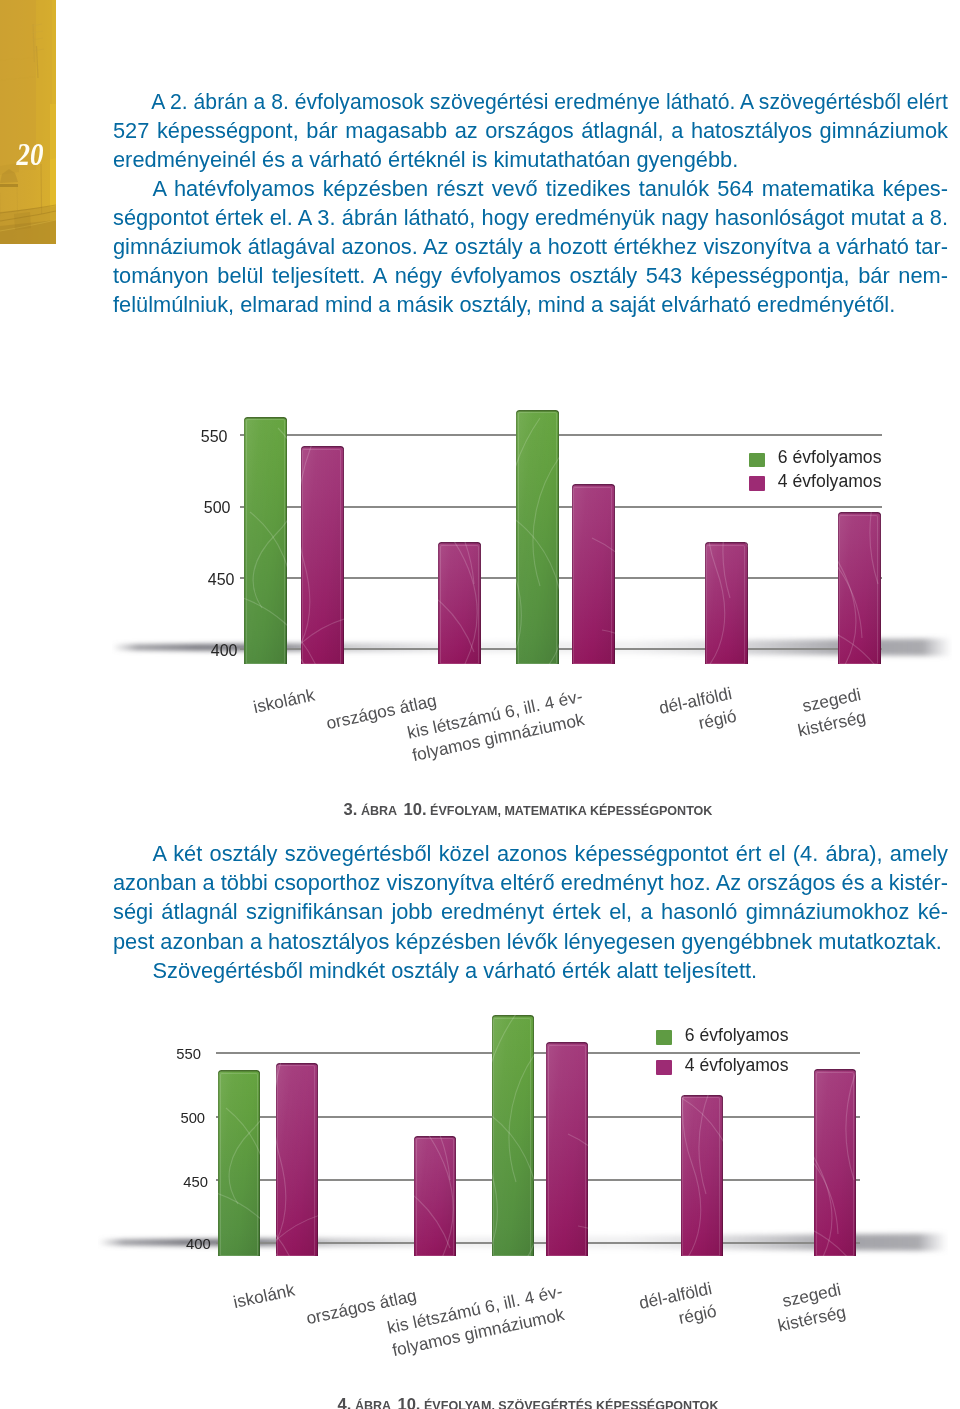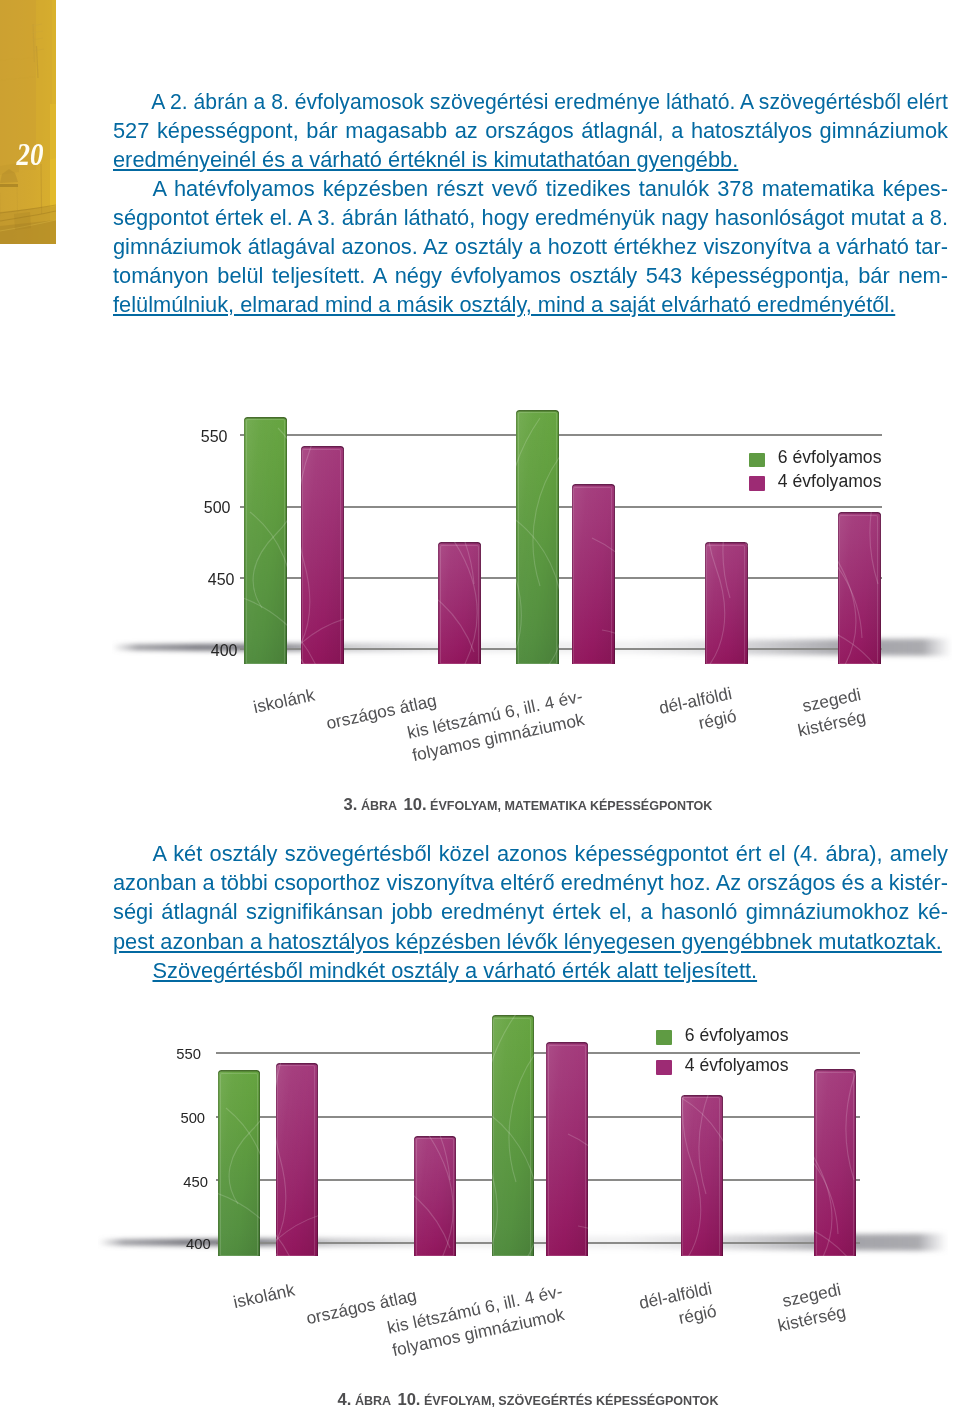--- a/index.html
+++ b/index.html
@@ -10,26 +10,26 @@
   
   #photo{position:absolute;left:0;top:0;width:56px;height:244px;overflow:hidden;}
   #pagenum{position:absolute;left:0;top:140px;width:43.5px;text-align:right;
            font-family:"Liberation Serif",serif;font-style:italic;font-weight:700;
            font-size:31px;line-height:30px;color:#fffdf4;transform:scaleX(0.87);transform-origin:right center;}
 
   
   .para{position:absolute;left:113px;width:835px;color:#0369a1;}
   .ln{font-size:21.8px;line-height:29.1px;white-space:nowrap;
       text-align:justify;text-align-last:justify;}
-  .ln.last{text-align-last:left;text-decoration:underline;}
+  .ln.last{text-align-last:left;}
   .ln.ind{text-indent:39.5px;}
 
   
   .figcap{position:absolute;left:111px;width:834px;text-align:center;color:#4e4e50;
-          font-weight:700;font-size:12.55px;letter-spacing:0px;line-height:15px;}
+          font-weight:700;font-size:12.55px;letter-spacing:0px;line-height:25px;}
   .figcap .big{font-size:16.6px;letter-spacing:0;}
 
   
   .chart{position:absolute;left:0;top:0;width:960px;height:1409px;}
   .grid{position:absolute;height:2px;background:#8a8a88;}
   .ylab{position:absolute;color:#262626;font-size:16px;text-align:left;white-space:nowrap;line-height:16px;}
   .bar{position:absolute;border-radius:3.5px 3.5px 0 0;overflow:hidden;}
   .bar svg.tex{position:absolute;}
   .bar::after{content:"";position:absolute;left:1.5px;right:2.5px;top:2.5px;bottom:0;
               border-radius:2px 2px 0 0;pointer-events:none;
@@ -114,21 +114,21 @@
       <path d="M0 231 C 18 228, 38 224, 56 220" stroke="#ddb846" stroke-width="1.2" opacity="0.40" fill="none"></path>
       <path d="M14 214 L30 212 L31 228 L15 230 Z" fill="#9f7a20" opacity="0.22"></path>
     </svg>
   </div>
   <div id="pagenum">20</div>
 
   <div class="para" id="pb1" style="top:86.6px;">
       <div class="ln ind" style="transform: scaleX(0.969803); transform-origin: left top;">A 2. ábrán a 8. évfolyamosok szövegértési eredménye látható. A szövegértésből elért</div>
       <div class="ln">527 képességpont, bár magasabb az országos átlagnál, a hatosztályos gimnáziumok</div>
       <div class="ln last">eredményeinél és a várható értéknél is kimutathatóan gyengébb.</div>
-      <div class="ln ind">A hatévfolyamos képzésben részt vevő tizedikes tanulók 378 matematika képes-</div>
+      <div class="ln ind">A hatévfolyamos képzésben részt vevő tizedikes tanulók 564 matematika képes-</div>
       <div class="ln">ségpontot értek el. A 3. ábrán látható, hogy eredményük nagy hasonlóságot mutat a 8.</div>
       <div class="ln">gimnáziumok átlagával azonos. Az osztály a hozott értékhez viszonyítva a várható tar-</div>
       <div class="ln">tományon belül teljesített. A négy évfolyamos osztály 543 képességpontja, bár nem-</div>
       <div class="ln last">felülmúlniuk, elmarad mind a másik osztály, mind a saját elvárható eredményétől.</div>
     </div>
   <div class="para" id="pb2" style="top:839.3px;">
       <div class="ln ind">A két osztály szövegértésből közel azonos képességpontot ért el (4. ábra), amely</div>
       <div class="ln" style="transform: scaleX(0.998804); transform-origin: left top;">azonban a többi csoporthoz viszonyítva eltérő eredményt hoz. Az országos és a kistér-</div>
       <div class="ln">ségi átlagnál szignifikánsan jobb eredményt értek el, a hasonló gimnáziumokhoz ké-</div>
       <div class="ln last">pest azonban a hatosztályos képzésben lévők lényegesen gyengébbnek mutatkoztak.</div>

